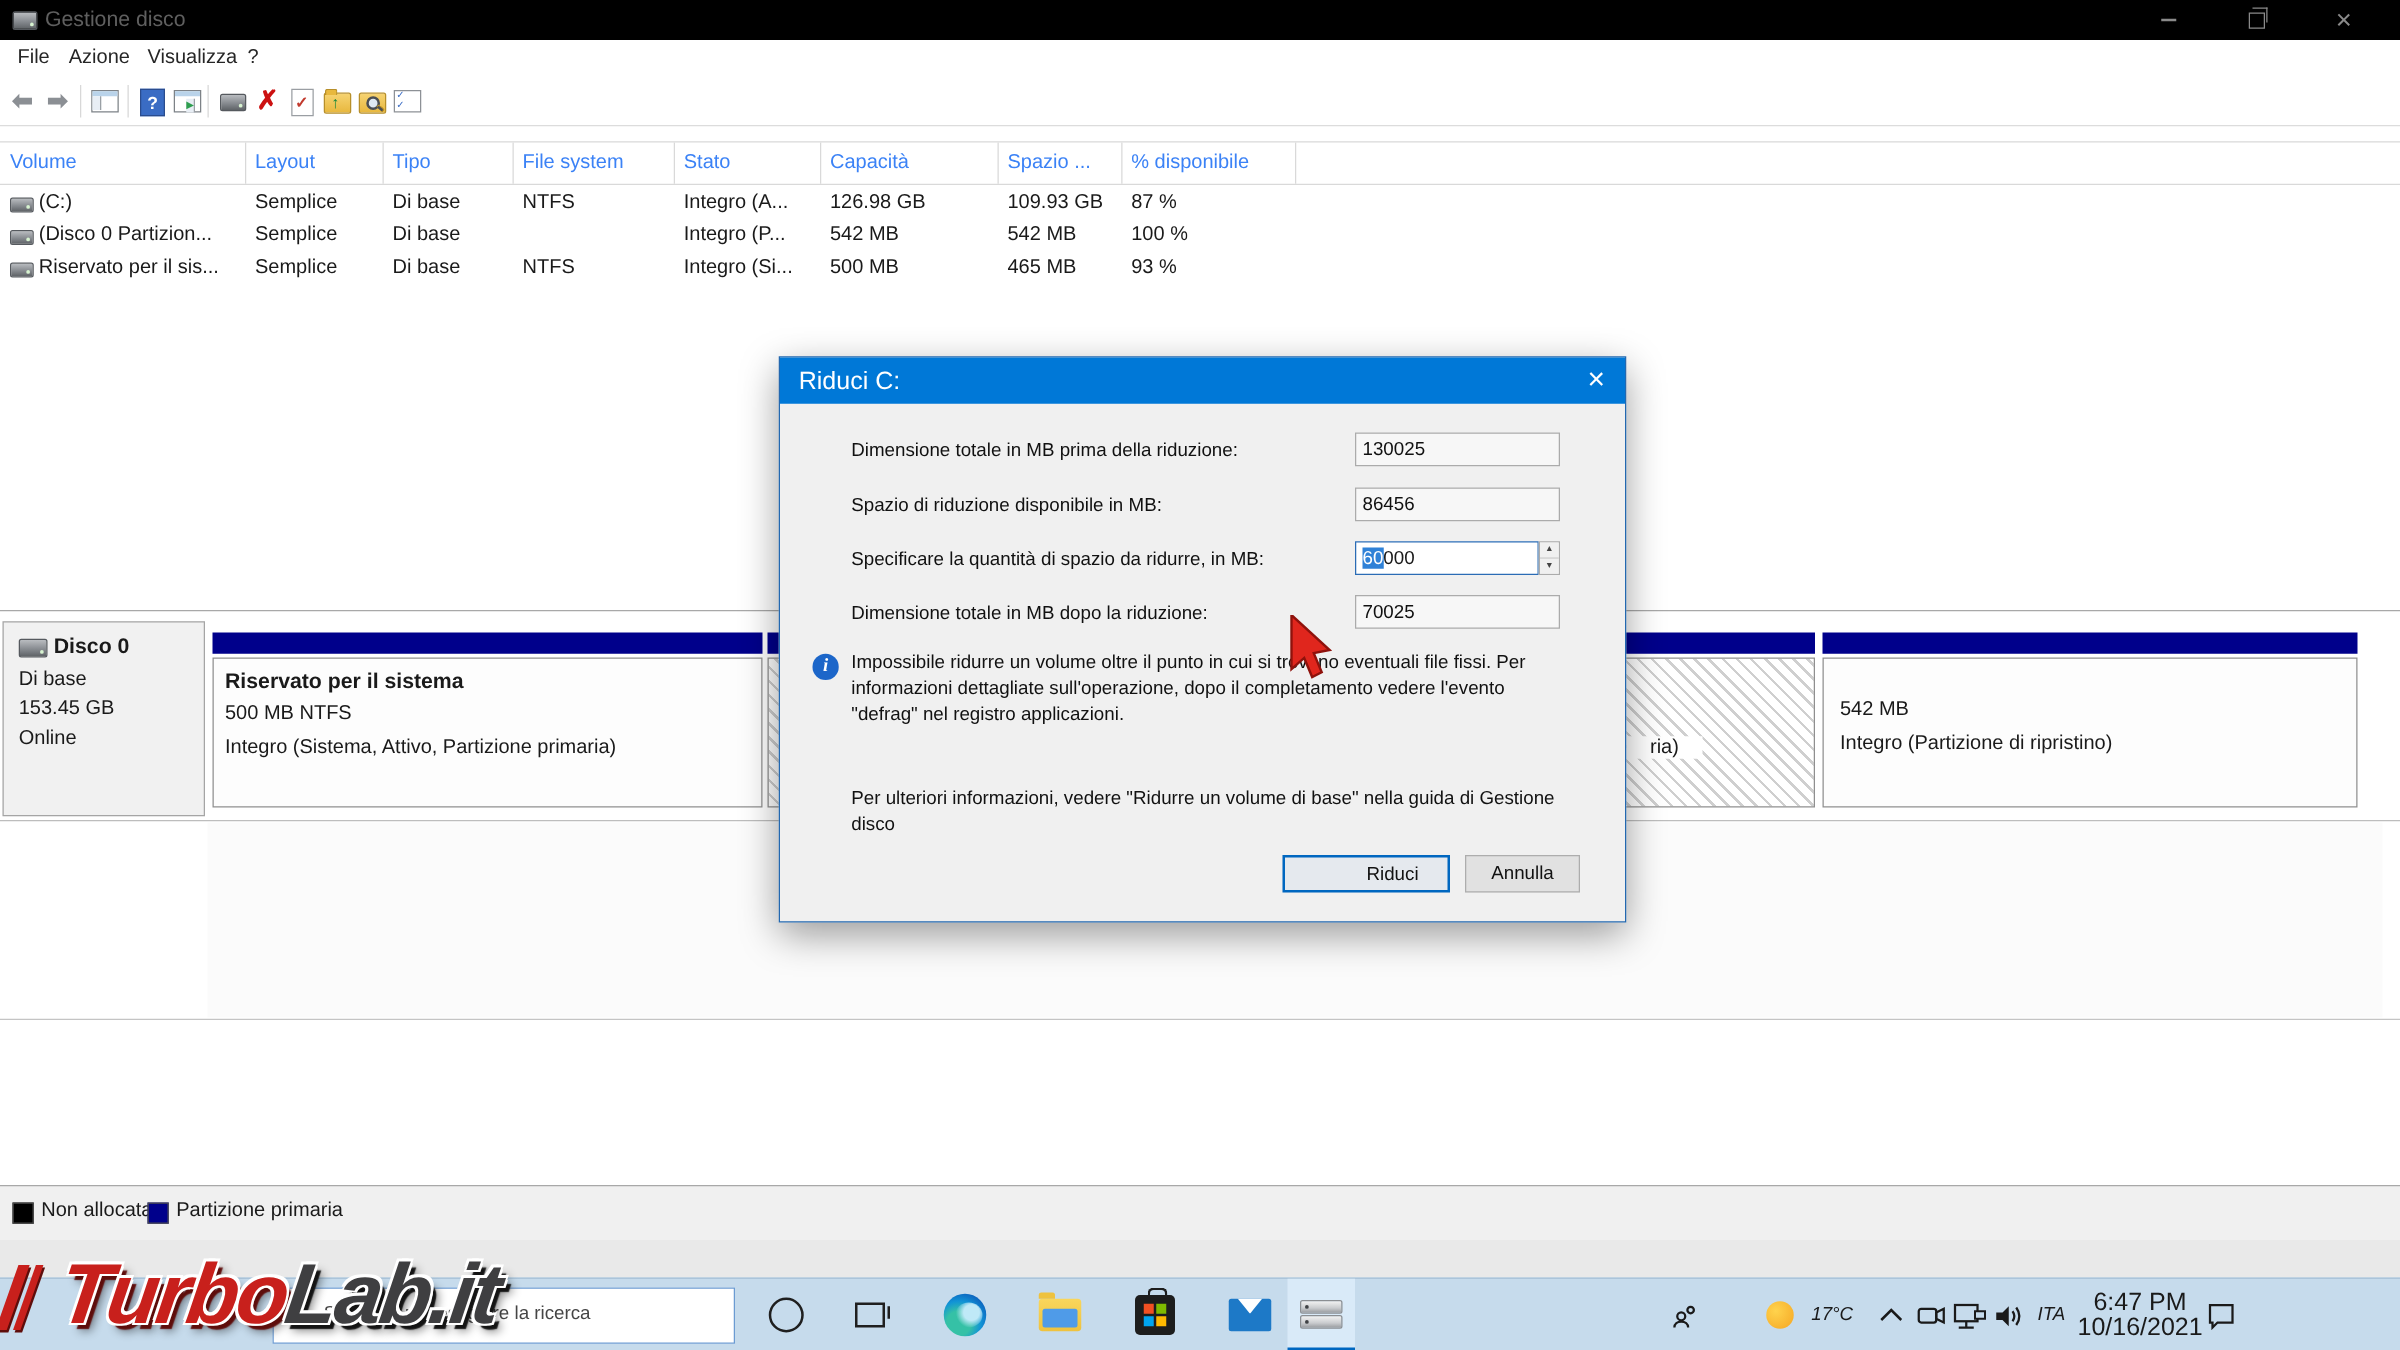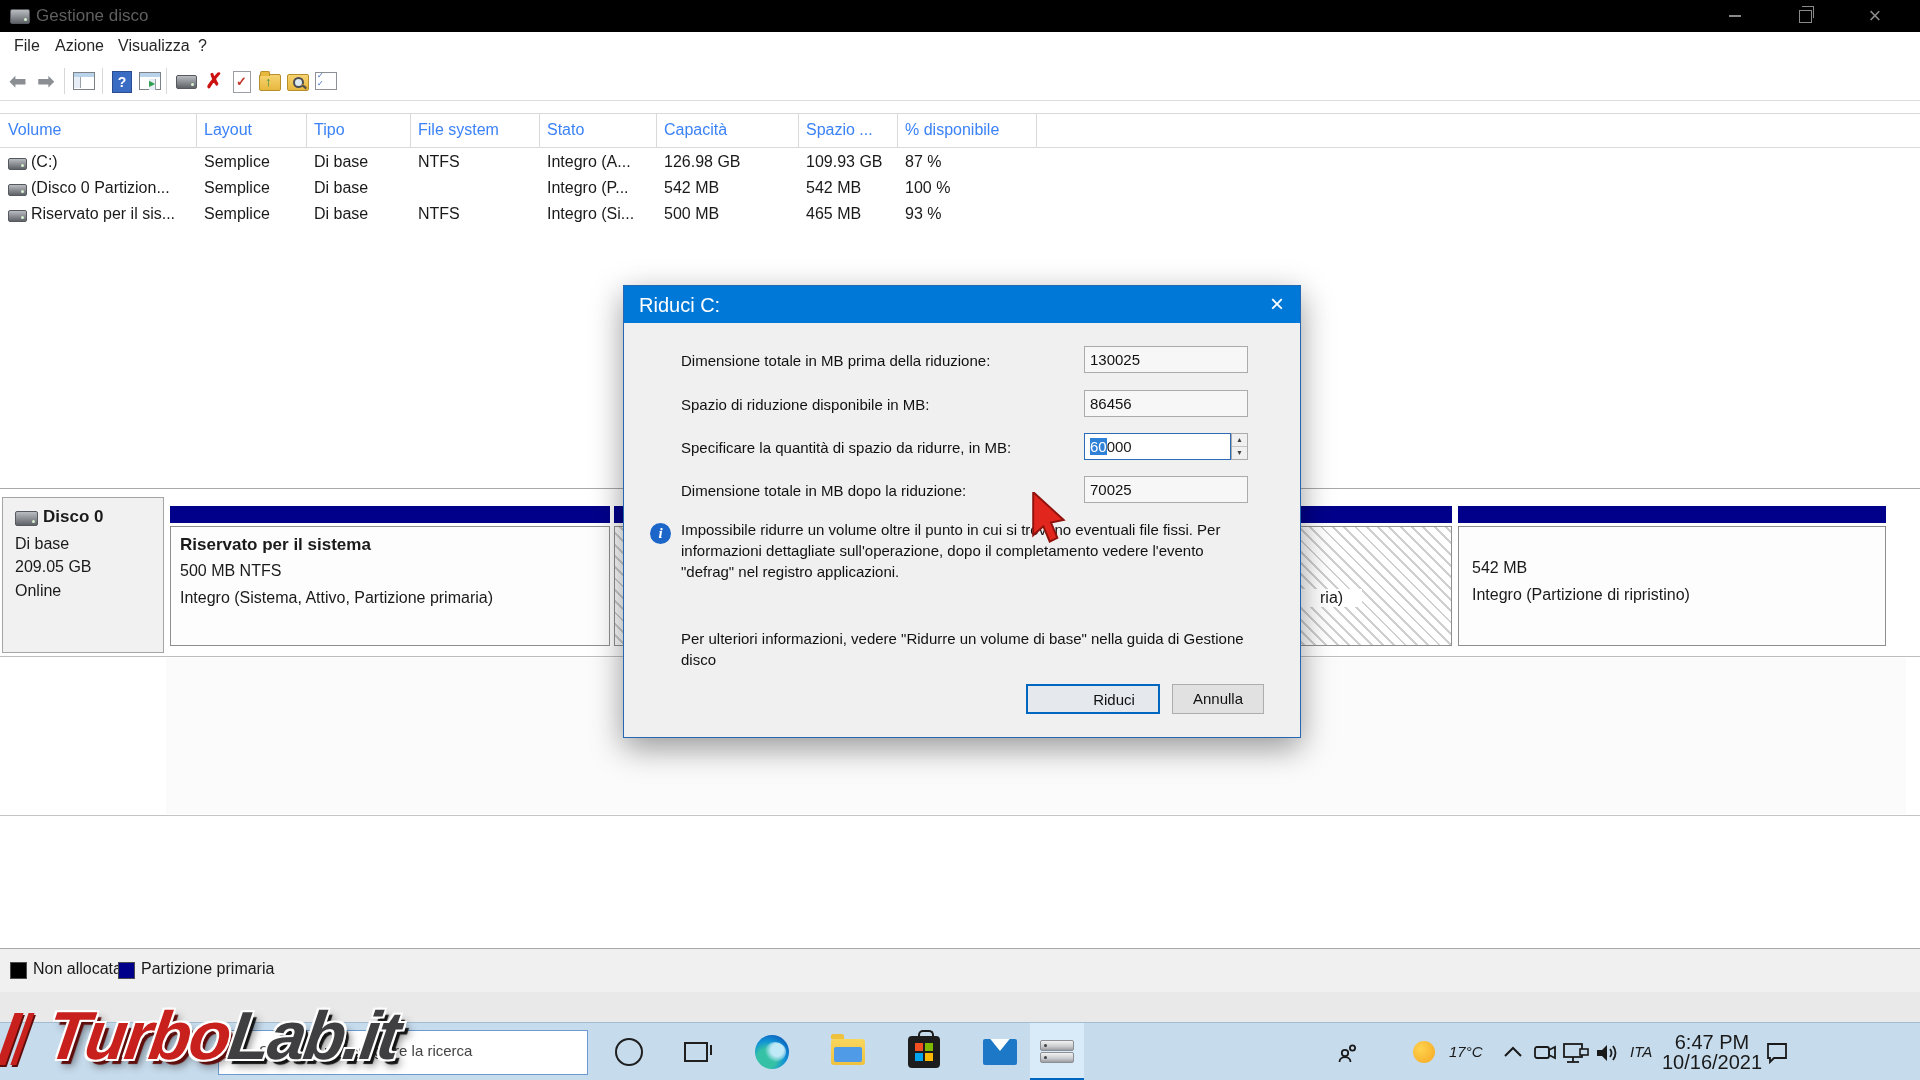--- a/index.html
+++ b/index.html
@@ -237,21 +237,21 @@
     <span class="c" style="left:806px;">465 MB</span>
     <span class="c" style="left:905px;">93 %</span>
   </div>
 
   <div class="abs pane-line" style="top:488px;"></div>
 
   <div class="abs disk-panel" style="left:2px;top:497px;width:160px;height:154px;">
     <div class="abs drive-ico" style="left:12px;top:13px;width:21px;height:13px;"></div>
     <span class="abs g-text g-bold" style="left:40px;top:9px;">Disco 0</span>
     <span class="abs g-text" style="left:12px;top:37px;">Di base</span>
-    <span class="abs g-text" style="left:12px;top:60px;">209.05 GB</span>
+    <span class="abs g-text" style="left:12px;top:60px;">153.45 GB</span>
     <span class="abs g-text" style="left:12px;top:84px;">Online</span>
   </div>
 
   <div class="abs pt-stripe" style="left:170px;top:506px;width:440px;"></div>
   <div class="abs pt-box" style="left:170px;top:526px;width:438px;height:118px;">
     <span class="g-text g-bold" style="left:9px;top:8px;">Riservato per il sistema</span>
     <span class="g-text" style="left:9px;top:35px;">500 MB NTFS</span>
     <span class="g-text" style="left:9px;top:62px;">Integro (Sistema, Attivo, Partizione primaria)</span>
   </div>
 

